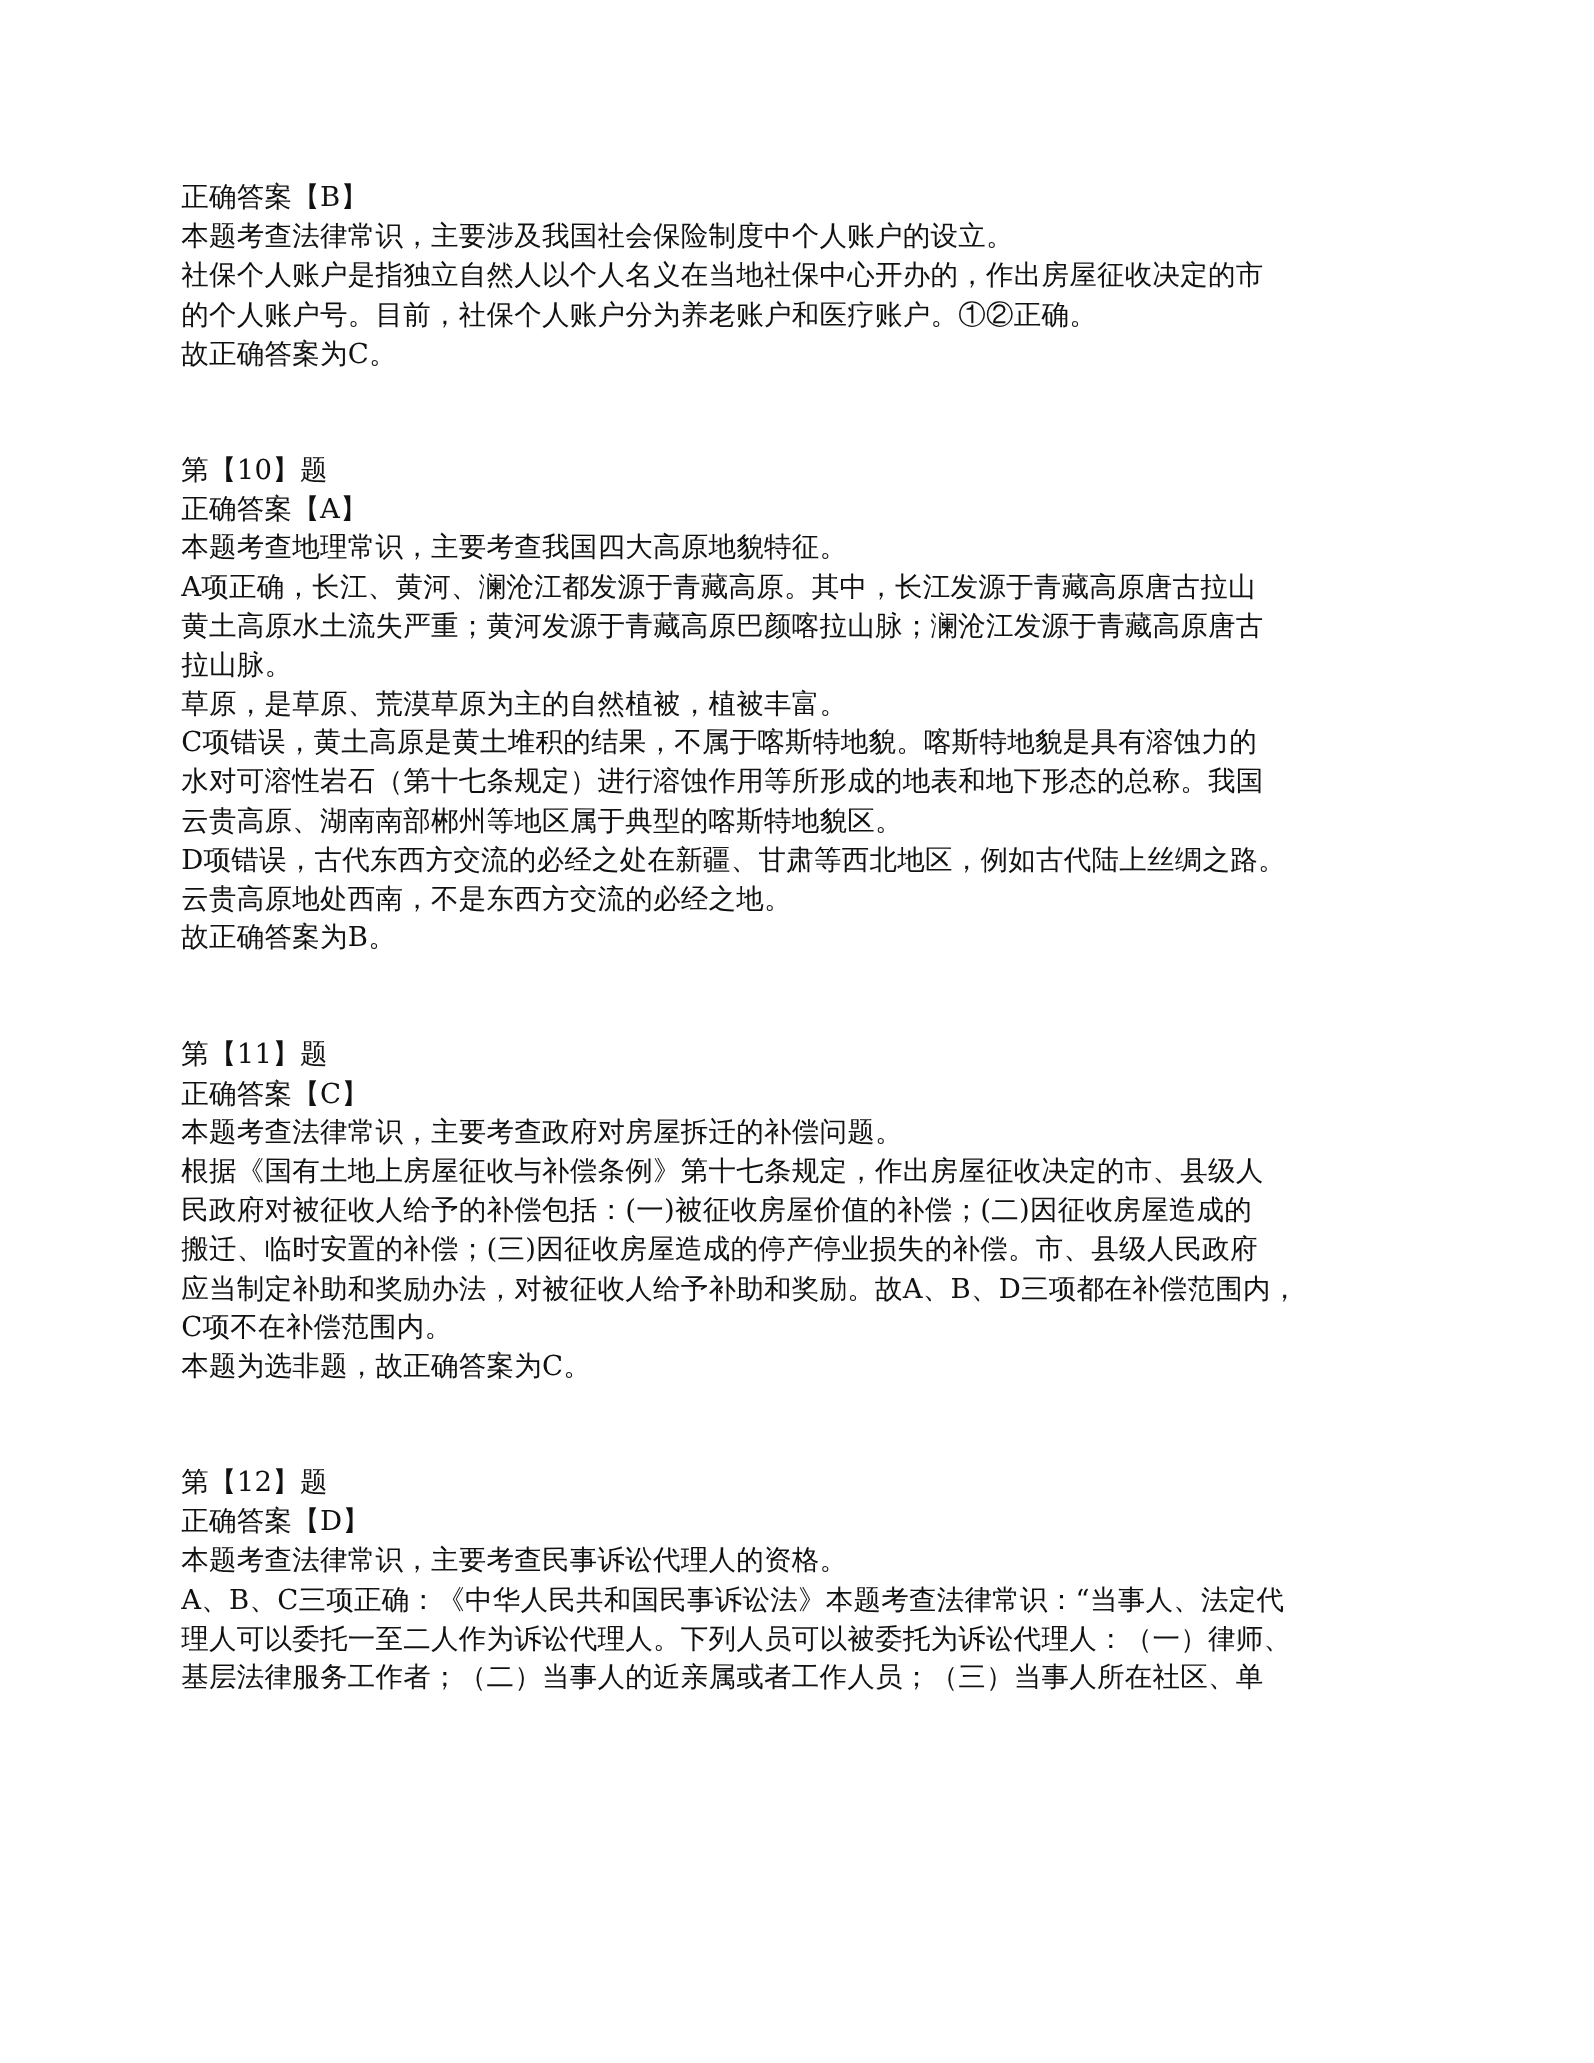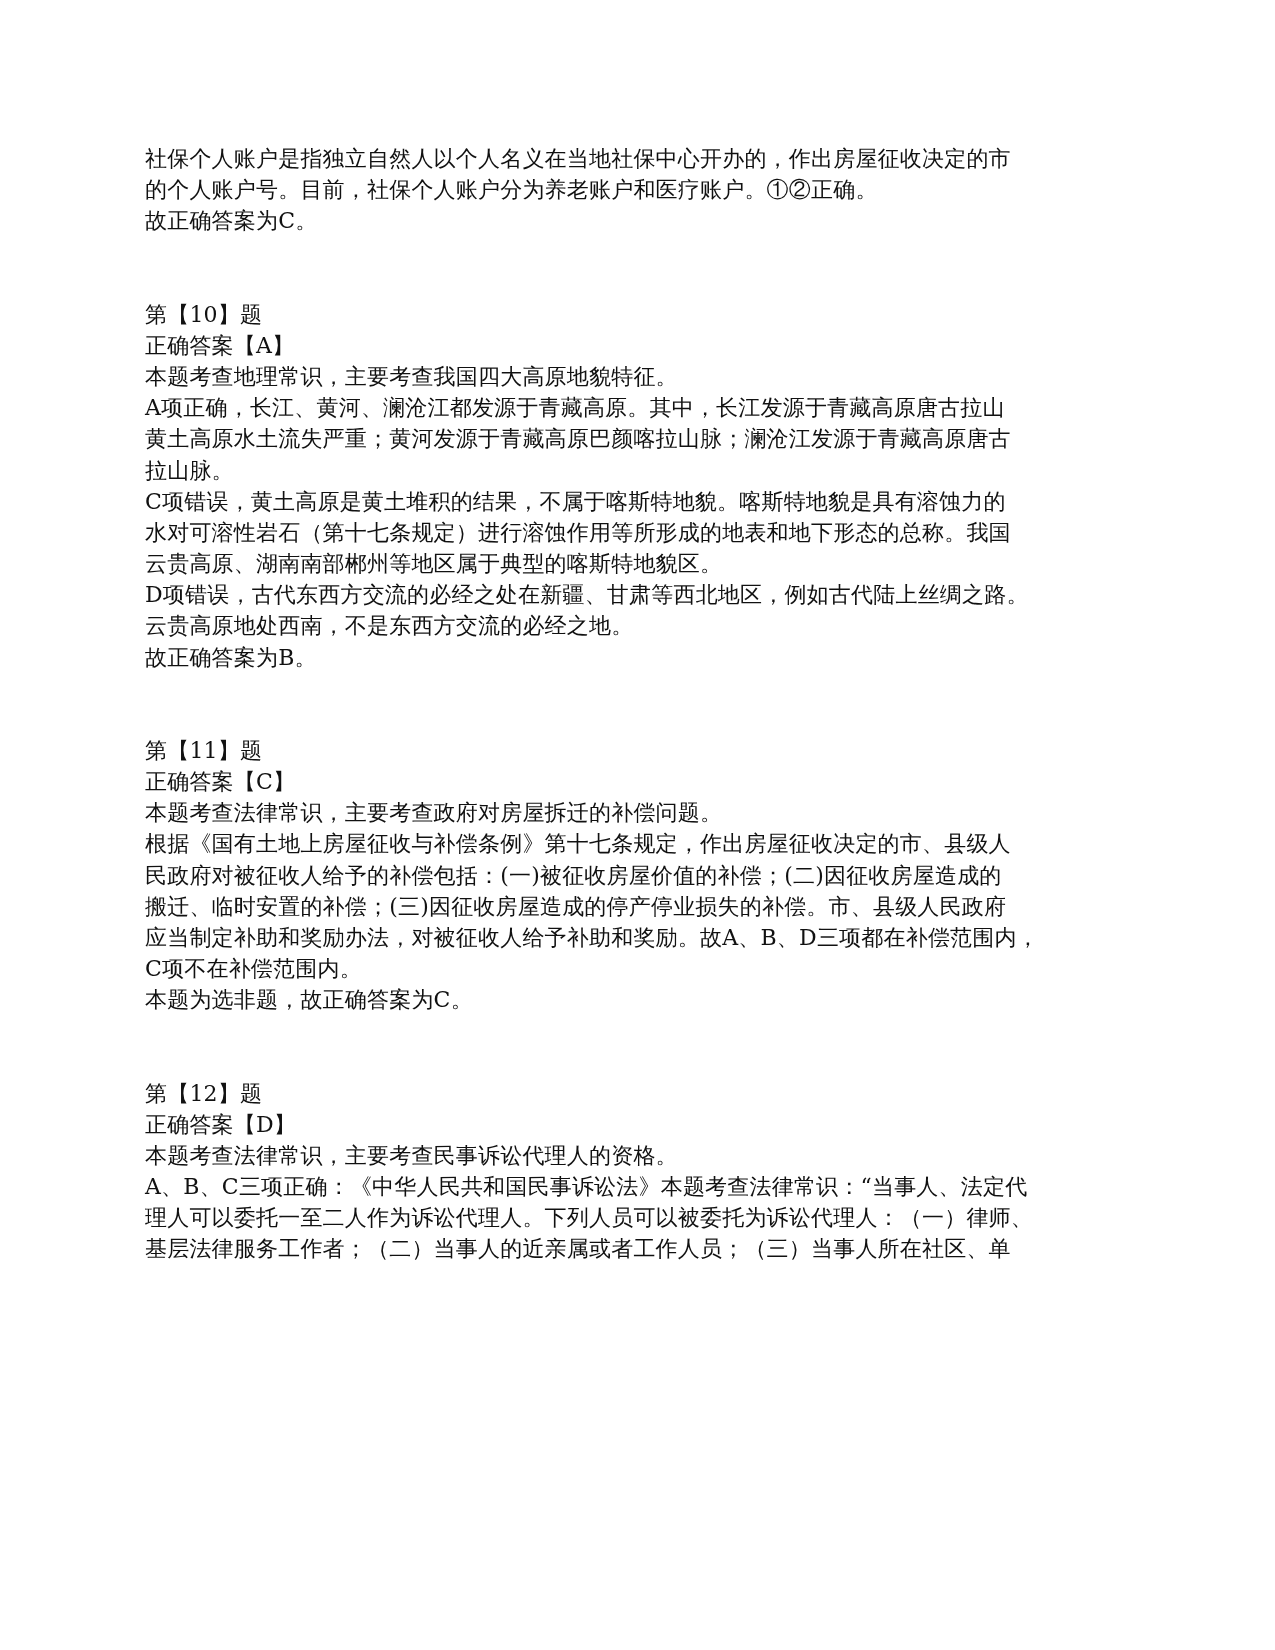--- a/index.html
+++ b/index.html
@@ -34,34 +34,37 @@
     .section {
       margin: 0;
     }
   </style>
 </head>
 <body>
 
 <div class="page">
 
   <div class="section">
+    <div class="line">正确答案【B】</div>
+    <div class="line">本题考查法律常识，主要涉及我国社会保险制度中个人账户的设立。</div>
     <div class="line">社保个人账户是指独立自然人以个人名义在当地社保中心开办的，作出房屋征收决定的市</div>
     <div class="line">的个人账户号。目前，社保个人账户分为养老账户和医疗账户。①②正确。</div>
     <div class="line">故正确答案为C。</div>
   </div>
 
   <div class="gap"></div>
 
   <div class="section">
     <div class="line">第【10】题</div>
     <div class="line">正确答案【A】</div>
     <div class="line">本题考查地理常识，主要考查我国四大高原地貌特征。</div>
     <div class="line">A项正确，长江、黄河、澜沧江都发源于青藏高原。其中，长江发源于青藏高原唐古拉山</div>
     <div class="line">黄土高原水土流失严重；黄河发源于青藏高原巴颜喀拉山脉；澜沧江发源于青藏高原唐古</div>
     <div class="line">拉山脉。</div>
+    <div class="line">草原，是草原、荒漠草原为主的自然植被，植被丰富。</div>
     <div class="line">C项错误，黄土高原是黄土堆积的结果，不属于喀斯特地貌。喀斯特地貌是具有溶蚀力的</div>
     <div class="line">水对可溶性岩石（第十七条规定）进行溶蚀作用等所形成的地表和地下形态的总称。我国</div>
     <div class="line">云贵高原、湖南南部郴州等地区属于典型的喀斯特地貌区。</div>
     <div class="line">D项错误，古代东西方交流的必经之处在新疆、甘肃等西北地区，例如古代陆上丝绸之路。</div>
     <div class="line">云贵高原地处西南，不是东西方交流的必经之地。</div>
     <div class="line">故正确答案为B。</div>
   </div>
 
   <div class="gap"></div>
 

